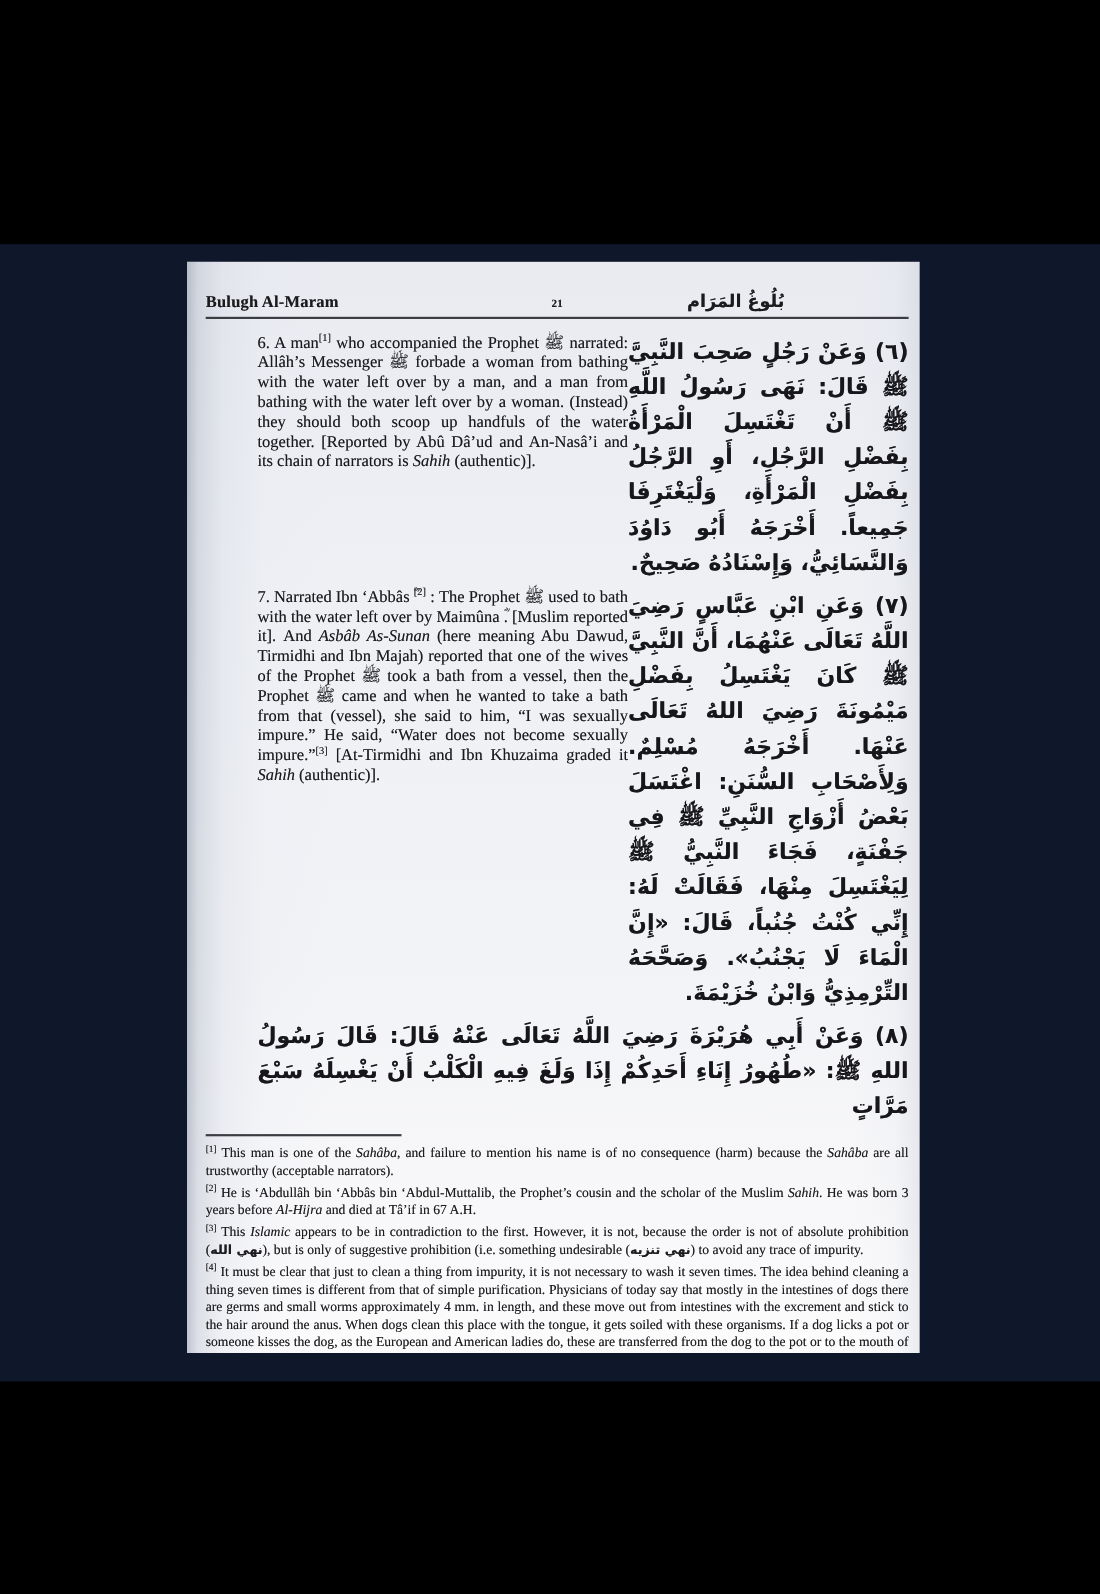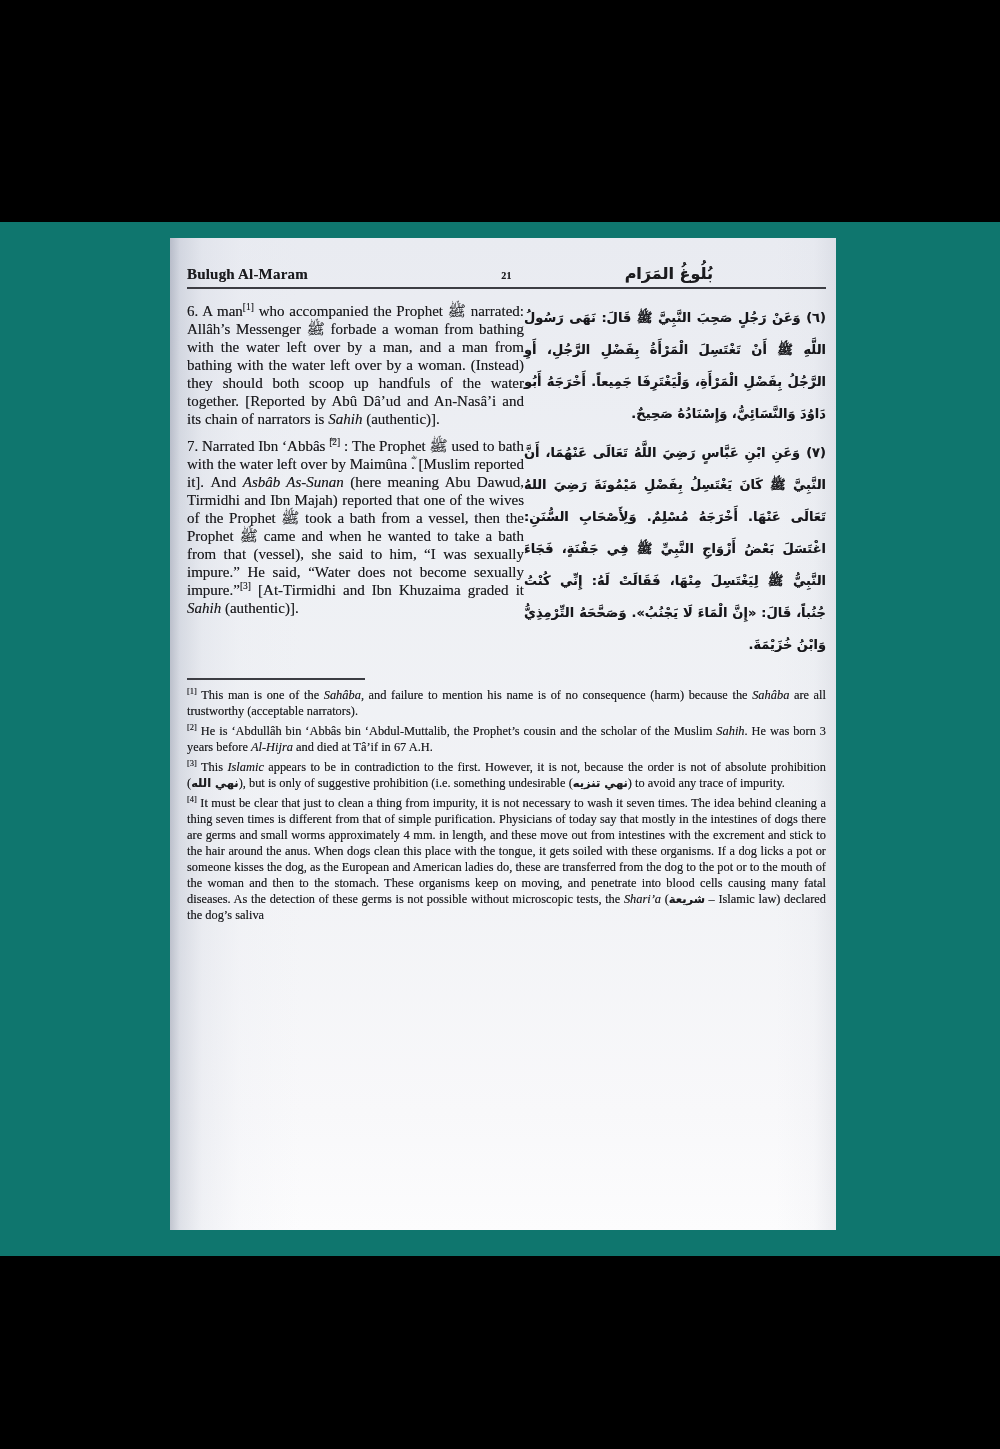--- a/index.html
+++ b/index.html
@@ -3,45 +3,45 @@
 <meta charset="utf-8">
 <style>
   * { margin:0; padding:0; box-sizing:border-box; }
   html,body { background:#000; }
   .frame {
     position:relative; width:1000px; height:1449px; overflow:hidden;
     background:#000; font-family:"Liberation Serif","DejaVu Serif",serif;
   }
   .band-top    { position:absolute; left:0; top:0;      width:1000px; height:222px; background:#000; }
   .band-bottom { position:absolute; left:0; top:1256px; width:1000px; height:193px; background:#000; }
-  .stage { position:absolute; left:0; top:222px; width:1000px; height:1034px; background:#0f766e; }
+  .stage { position:absolute; left:0; top:222px; width:1000px; height:1034px; background:#0f172a; }
   .page {
     position:absolute; left:170px; top:16px; width:666px; height:992px;
     padding:26px 10px 0 17px; overflow:hidden; color:#1b1b1e;
     background:
       linear-gradient(90deg, rgba(135,143,162,.50) 0px, rgba(173,180,196,.38) 10px, rgba(205,210,222,.26) 32px, rgba(228,231,239,.14) 70px, rgba(240,241,246,0) 130px),
       linear-gradient(270deg, rgba(168,173,188,.20) 0px, rgba(210,214,224,.10) 22px, rgba(240,241,246,0) 60px),
       linear-gradient(180deg, #e9ebf1 0%, #eef0f4 30%, #f2f3f6 65%, #f8f8fa 88%, #fcfcfd 100%);
     text-shadow:0 0 .4px rgba(25,25,30,.55);
   }
   .header { display:flex; align-items:baseline; font-size:15px; font-weight:bold; letter-spacing:.2px; }
   .header .h-en  { flex:1; }
   .header .h-num { flex:0 0 auto; font-size:10px; }
   .header .h-ar  { flex:1; text-align:center; font-family:"DejaVu Sans",sans-serif; font-size:16px; }
   .header-rule { border-top:2px solid #3c3d43; margin-top:4px; margin-bottom:13px; }
 
-  .entry { display:flex; margin-bottom:7px; }
+  .entry { display:flex; margin-bottom:7px;margin-left:47px; }
   .col-en {
     width:337px; flex:0 0 337px; font-size:15px; line-height:18px;
     text-align:justify; text-justify:inter-word;
   }
   .col-ar {
     flex:1; direction:rtl; text-align:justify;
     font-family:"DejaVu Sans",sans-serif; font-weight:bold;
-    font-size:13px; line-height:32px; color:#17171b;
+    font-size:20px; line-height:32px; color:#17171b;
   }
   .col-en sup { font-size:9.5px; line-height:0; vertical-align:super; }
   .col-en i { font-style:italic; }
 
   .fn-rule { width:178px; border-top:2px solid #3c3d43; margin:10px 0 7px 0; }
   .fn {
     font-size:12.4px; line-height:16px; text-align:justify; text-justify:inter-word;
     margin-bottom:4px; color:#1c1c1f;
   }
   .fn sup { font-size:8.5px; line-height:0; vertical-align:super; }
@@ -67,20 +67,21 @@
       <div id="entries">
           <div class="entry">
             <div class="col-en">6. A man<sup>[1]</sup> who accompanied the Prophet ﷺ narrated: Allâh’s Messenger ﷺ forbade a woman from bathing with the water left over by a man, and a man from bathing with the water left over by a woman. (Instead) they should both scoop up handfuls of the water together. [Reported by Abû Dâ’ud and An-Nasâ’i and its chain of narrators is <i>Sahih</i> (authentic)].</div>
             <div class="col-ar" dir="rtl">(٦) وَعَنْ رَجُلٍ صَحِبَ النَّبِيَّ ﷺ قَالَ: نَهَى رَسُولُ اللَّهِ ﷺ أَنْ تَغْتَسِلَ الْمَرْأَةُ بِفَضْلِ الرَّجُلِ، أَوِ الرَّجُلُ بِفَضْلِ الْمَرْأَةِ، وَلْيَغْتَرِفَا جَمِيعاً. أَخْرَجَهُ أَبُو دَاوُدَ وَالنَّسَائِيُّ، وَإِسْنَادُهُ صَحِيحٌ.</div>
           </div>
           <div class="entry">
             <div class="col-en">7. Narrated Ibn ‘Abbâs ؓ<sup>[2]</sup> : The Prophet ﷺ used to bath with the water left over by Maimûna ؓ. [Muslim reported it]. And <i>Asbâb As-Sunan</i> (here meaning Abu Dawud, Tirmidhi and Ibn Majah) reported that one of the wives of the Prophet ﷺ took a bath from a vessel, then the Prophet ﷺ came and when he wanted to take a bath from that (vessel), she said to him, “I was sexually impure.” He said, “Water does not become sexually impure.”<sup>[3]</sup> [At-Tirmidhi and Ibn Khuzaima graded it <i>Sahih</i> (authentic)].</div>
             <div class="col-ar" dir="rtl">(٧) وَعَنِ ابْنِ عَبَّاسٍ رَضِيَ اللَّهُ تَعَالَى عَنْهُمَا، أَنَّ النَّبِيَّ ﷺ كَانَ يَغْتَسِلُ بِفَضْلِ مَيْمُونَةَ رَضِيَ اللهُ تَعَالَى عَنْهَا. أَخْرَجَهُ مُسْلِمٌ. وَلِأَصْحَابِ السُّنَنِ: اغْتَسَلَ بَعْضُ أَزْوَاجِ النَّبِيِّ ﷺ فِي جَفْنَةٍ، فَجَاءَ النَّبِيُّ ﷺ لِيَغْتَسِلَ مِنْهَا، فَقَالَتْ لَهُ: إِنِّي كُنْتُ جُنُباً، قَالَ: «إِنَّ الْمَاءَ لَا يَجْنُبُ». وَصَحَّحَهُ التِّرْمِذِيُّ وَابْنُ خُزَيْمَةَ.</div>
           </div>
           <div class="entry">
+            <div class="col-ar" dir="rtl">(٨) وَعَنْ أَبِي هُرَيْرَةَ رَضِيَ اللَّهُ تَعَالَى عَنْهُ قَالَ: قَالَ رَسُولُ اللهِ ﷺ: «طُهُورُ إِنَاءِ أَحَدِكُمْ إِذَا وَلَغَ فِيهِ الْكَلْبُ أَنْ يَغْسِلَهُ سَبْعَ مَرَّاتٍ</div>
           </div>
         </div>
       <div class="fn-rule"></div>
       <div id="footnotes">
           <p class="fn"><sup>[1]</sup> This man is one of the <i>Sahâba</i>, and failure to mention his name is of no consequence (harm) because the <i>Sahâba</i> are all trustworthy (acceptable narrators).</p>
           <p class="fn"><sup>[2]</sup> He is ‘Abdullâh bin ‘Abbâs bin ‘Abdul-Muttalib, the Prophet’s cousin and the scholar of the Muslim <i>Sahih</i>. He was born 3 years before <i>Al-Hijra</i> and died at Tâ’if in 67 A.H.</p>
           <p class="fn"><sup>[3]</sup> This <i>Islamic</i> appears to be in contradiction to the first. However, it is not, because the order is not of absolute prohibition (<span class="ar-inline">نهي الله</span>), but is only of suggestive prohibition (i.e. something undesirable (<span class="ar-inline">نهي تنزيه</span>) to avoid any trace of impurity.</p>
           <p class="fn"><sup>[4]</sup> It must be clear that just to clean a thing from impurity, it is not necessary to wash it seven times. The idea behind cleaning a thing seven times is different from that of simple purification. Physicians of today say that mostly in the intestines of dogs there are germs and small worms approximately 4 mm. in length, and these move out from intestines with the excrement and stick to the hair around the anus. When dogs clean this place with the tongue, it gets soiled with these organisms. If a dog licks a pot or someone kisses the dog, as the European and American ladies do, these are transferred from the dog to the pot or to the mouth of the woman and then to the stomach. These organisms keep on moving, and penetrate into blood cells causing many fatal diseases. As the detection of these germs is not possible without microscopic tests, the <i>Shari’a</i> (<span class="ar-inline">شريعة</span> – Islamic law) declared the dog’s saliva</p>
         </div>
     </div>

